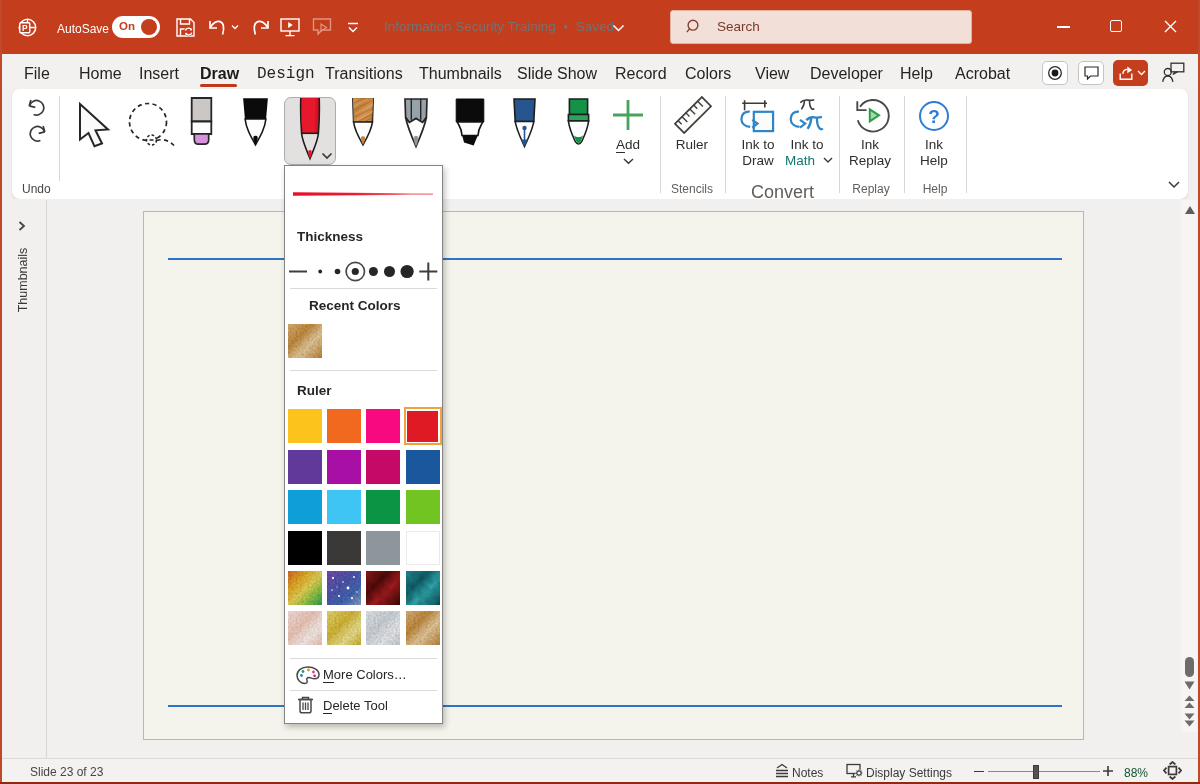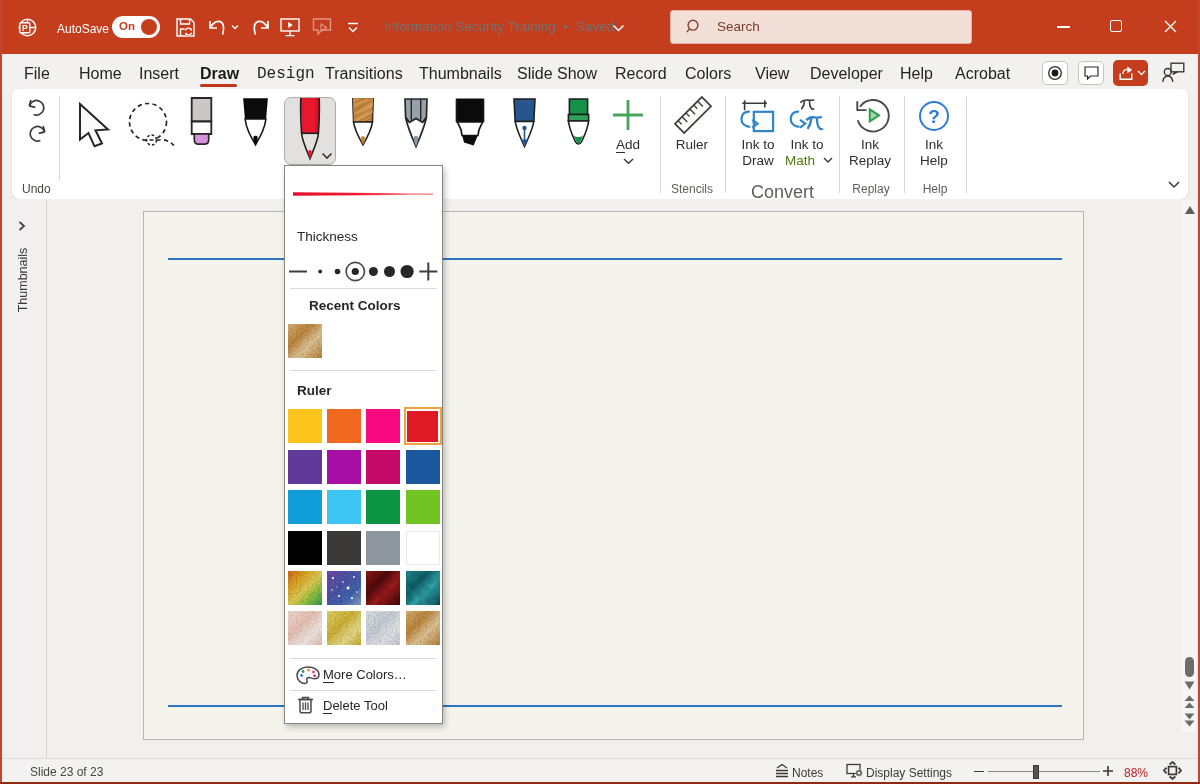--- a/index.html
+++ b/index.html
@@ -253,21 +253,21 @@
 <div class="abs" style="left:728px;top:137px;width:60px;text-align:center;font-size:13.5px;color:#2f2e2d;">Ink to</div>
 <div class="abs" style="left:728px;top:153px;width:60px;text-align:center;font-size:13.5px;color:#2f2e2d;">Draw</div>
 
 <svg class="abs" style="left:789px;top:98px;" width="38" height="40" viewBox="0 0 38 40">
   <path d="M11.3 4.6 C13.5 2.2 16 1.6 19 2.1 C21.5 2.5 23.3 2.3 25.3 1.7 M15.6 2.6 C15.4 6 14.4 8.6 12.4 11.3 M20.6 2.8 C20.4 6.2 20.9 8.8 22.6 10.6 C23.6 11.6 24.6 11.4 25.2 10.6" fill="none" stroke="#3b3a39" stroke-width="1.6"></path>
   <path d="M10 13.6 C4.9 13 1.7 16.4 1.7 20.9 C1.7 25.4 5.3 28.6 10.5 28.8" fill="none" stroke="#2E86C8" stroke-width="2.2"></path>
   <path d="M11 21.8 L16.2 25.5 L11 29.6" fill="none" stroke="#2E86C8" stroke-width="2.2"></path>
   <path d="M17.3 22.3 C19.6 19.6 22.4 18.9 25.6 19.4 C28.4 19.8 30.6 19.6 32.9 18.9 M22.3 19.6 C22.1 24 21 27.4 18.6 30.9 M28 19.9 C27.8 24.4 28.4 28 30.6 30.4 C31.8 31.6 33 31.4 33.7 30.4" fill="none" stroke="#2E86C8" stroke-width="2.3"></path>
 </svg>
 <div class="abs" style="left:777px;top:137px;width:60px;text-align:center;font-size:13.5px;color:#2f2e2d;">Ink to</div>
-<div class="abs" style="left:770px;top:153px;width:60px;text-align:center;font-size:13.5px;color:#4d7c0f;">Math</div>
+<div class="abs" style="left:770px;top:153px;width:60px;text-align:center;font-size:13.5px;color:#0f766e;">Math</div>
 <svg class="abs" style="left:823px;top:157px;" width="10" height="7" viewBox="0 0 10 7">
     <path d="M1 1 l4 4 l4 -4" fill="none" stroke="#3b3a39" stroke-width="1.4"></path>
   </svg>
 <div class="abs" style="left:839px;top:96px;width:1px;height:97px;background:#D8D6D4;"></div>
 
 <svg class="abs" style="left:855px;top:98px;" width="36" height="36" viewBox="0 0 36 36">
   <path d="M2.8 22.3 A15.8 15.8 0 1 0 5.0 8.7" fill="none" stroke="#4a4948" stroke-width="1.9"></path>
   <path d="M2.3 3.2 V12.1 H11.6" fill="none" stroke="#4a4948" stroke-width="1.9"></path>
   <path d="M14.8 11.3 L24.0 17.3 L14.8 23.3 Z" fill="#ABD5AE" stroke="#2E9E46" stroke-width="2" stroke-linejoin="miter"></path>
 </svg>
@@ -334,21 +334,21 @@
   <circle cx="13" cy="10" r="2.2" fill="none" stroke="#3b3a39" stroke-width="1.2"></circle>
   <path d="M13 7.4 V6.6 M13 12.6 V13.4 M10.4 10 H9.6 M15.6 10 H16.4 M11.2 8.2 L10.6 7.6 M14.8 8.2 L15.4 7.6 M11.2 11.8 L10.6 12.4 M14.8 11.8 L15.4 12.4" stroke="#3b3a39" stroke-width="1"></path>
 </svg>
 <div class="abs" style="left:866px;top:765.5px;font-size:12px;color:#3b3a39;">Display Settings</div>
 <div class="abs" style="left:974px;top:770.5px;width:10px;height:1.6px;background:#3b3a39;"></div>
 <div class="abs" style="left:988px;top:771px;width:112px;height:1.2px;background:#8a8886;"></div>
 <div class="abs" style="left:1033px;top:764.5px;width:6px;height:14px;background:#55534F;border:1px solid #3b3a39;"></div>
 <svg class="abs" style="left:1102px;top:765px;" width="12" height="12" viewBox="0 0 12 12">
     <path d="M1 6 H11 M6 1 V11" stroke="#3b3a39" stroke-width="1.6"></path>
   </svg>
-<div class="abs" style="left:1124px;top:765.5px;font-size:12px;color:#b91c1c;">88%</div>
+<div class="abs" style="left:1124px;top:765.5px;font-size:12px;color:#14532d;">88%</div>
 <svg class="abs" style="left:1163px;top:761px;" width="19" height="19" viewBox="0 0 19 19">
   <rect x="5.6" y="5.6" width="7.8" height="7.8" fill="none" stroke="#3b3a39" stroke-width="1.7"></rect>
   <path d="M6.6 3.5 L9.5 1 L12.4 3.5" fill="none" stroke="#3b3a39" stroke-width="1.7"></path>
   <path d="M6.6 15.5 L9.5 18 L12.4 15.5" fill="none" stroke="#3b3a39" stroke-width="1.7"></path>
   <path d="M3.5 6.6 L1 9.5 L3.5 12.4" fill="none" stroke="#3b3a39" stroke-width="1.7"></path>
   <path d="M15.5 6.6 L18 9.5 L15.5 12.4" fill="none" stroke="#3b3a39" stroke-width="1.7"></path>
 </svg>
 
 <div class="abs" style="left:0;top:0;width:2px;height:784px;background:#C0492B;"></div>
 <div class="abs" style="left:1198px;top:0;width:2px;height:784px;background:#C0492B;"></div>
@@ -360,21 +360,21 @@
       <linearGradient id="redline" x1="0" y1="0" x2="1" y2="0">
     <stop offset="0" stop-color="#E60E2A"></stop>
         <stop offset="0.45" stop-color="#EE1A30"></stop>
         <stop offset="0.7" stop-color="#F4545F"></stop>
         <stop offset="0.85" stop-color="#F58F96"></stop>
         <stop offset="1" stop-color="#F2747C"></stop>
   </linearGradient>
     </defs>
   <path d="M1 2.2 L141 3.4 L141 4.8 L1 5.8 Z" fill="url(#redline)"></path>
 </svg>
-<div class="abs" style="left:297px;top:229px;font-size:13.5px;font-weight:normal;color:#262626;">Thickness</div>
+<div class="abs" style="left:297px;top:229px;font-size:13.5px;font-weight:bold;color:#262626;">Thickness</div>
 <svg class="abs" style="left:288px;top:258px;" width="152" height="27" viewBox="0 0 152 27">
   <path d="M1 13.5 H19" stroke="#3e3e3e" stroke-width="2"></path>
   <circle cx="32.2" cy="13.5" r="1.9" fill="#262626"></circle>
   <circle cx="49.5" cy="13.5" r="2.8" fill="#262626"></circle>
   <circle cx="67.3" cy="13.5" r="3.6" fill="#262626"></circle>
   <circle cx="67.3" cy="13.5" r="9.2" fill="none" stroke="#4a4a4a" stroke-width="1.7"></circle>
   <circle cx="85.4" cy="13.5" r="4.5" fill="#262626"></circle>
   <circle cx="101.5" cy="13.5" r="5.5" fill="#262626"></circle>
   <circle cx="119.1" cy="13.5" r="6.6" fill="#262626"></circle>
   <path d="M131.3 13.5 H149.3 M140.3 4.5 V22.5" stroke="#3e3e3e" stroke-width="2"></path>

